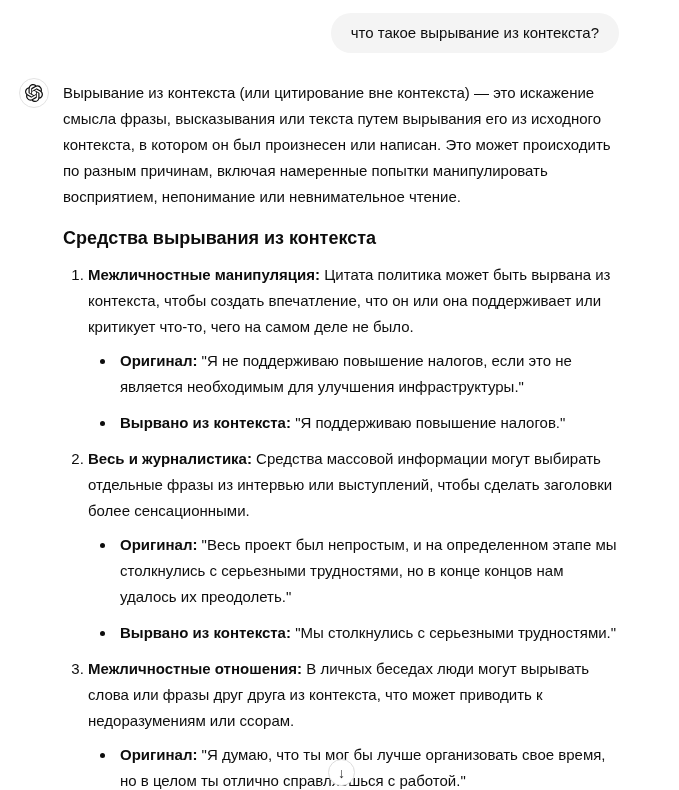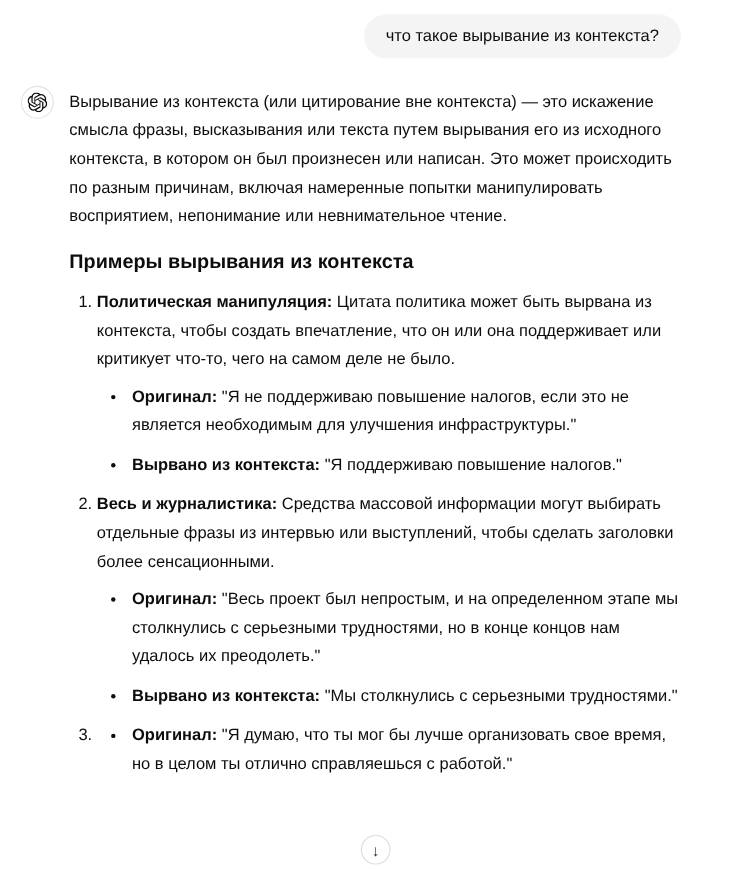--- a/index.html
+++ b/index.html
@@ -104,26 +104,26 @@
       <span style="display:flex">
         <svg viewBox="0 0 24 24" fill="#0d0d0d" xmlns="http://www.w3.org/2000/svg">
           <path d="M22.2819 9.8211a5.9847 5.9847 0 0 0-.5157-4.9108 6.0462 6.0462 0 0 0-6.5098-2.9A6.0651 6.0651 0 0 0 4.9807 4.1818a5.9847 5.9847 0 0 0-3.9977 2.9 6.0462 6.0462 0 0 0 .7427 7.0966 5.98 5.98 0 0 0 .511 4.9107 6.051 6.051 0 0 0 6.5146 2.9001A5.9847 5.9847 0 0 0 13.2599 24a6.0557 6.0557 0 0 0 5.7718-4.2058 5.9894 5.9894 0 0 0 3.9977-2.9001 6.0557 6.0557 0 0 0-.7475-7.073zm-9.022 12.6081a4.4755 4.4755 0 0 1-2.8764-1.0408l.1419-.0804 4.7783-2.7582a.7948.7948 0 0 0 .3927-.6813v-6.7369l2.02 1.1686a.071.071 0 0 1 .038.0615v5.5826a4.504 4.504 0 0 1-4.4945 4.4849zm-9.6607-4.1254a4.4708 4.4708 0 0 1-.5346-3.0137l.142.0852 4.783 2.7582a.7712.7712 0 0 0 .7806 0l5.8428-3.3685v2.3324a.0804.0804 0 0 1-.0332.0615L9.74 19.9502a4.4992 4.4992 0 0 1-6.1408-1.6464zM2.3408 7.8956a4.485 4.485 0 0 1 2.3655-1.9728V11.6a.7664.7664 0 0 0 .3879.6765l5.8144 3.3543-2.0201 1.1685a.0757.0757 0 0 1-.071 0l-4.8303-2.7865A4.504 4.504 0 0 1 2.3408 7.8956zm16.5963 3.8558L13.1038 8.364 15.1192 7.2a.0757.0757 0 0 1 .071 0l4.8303 2.7913a4.4944 4.4944 0 0 1-.6765 8.1042v-5.6772a.79.79 0 0 0-.407-.667zm2.0107-3.0231l-.142-.0852-4.7735-2.7818a.7759.7759 0 0 0-.7854 0L9.409 9.2297V6.8974a.0662.0662 0 0 1 .0284-.0615l4.8303-2.7866a4.4992 4.4992 0 0 1 6.6802 4.66zM8.3065 12.863l-2.02-1.1638a.0804.0804 0 0 1-.038-.0567V6.0742a4.4992 4.4992 0 0 1 7.3757-3.4537l-.142.0805L8.704 5.459a.7948.7948 0 0 0-.3927.6813zm1.0976-2.3654l2.602-1.4998 2.6069 1.4998v2.9994l-2.5974 1.4997-2.6067-1.4997z"></path>
         </svg>
       </span>
     </div>
 
     <div class="content">
       <p>Вырывание из контекста (или цитирование вне контекста) — это искажение смысла фразы, высказывания или текста путем вырывания его из исходного контекста, в котором он был произнесен или написан. Это может происходить по разным причинам, включая намеренные попытки манипулировать восприятием, непонимание или невнимательное чтение.</p>
 
-      <h3>Примеры вырывания из контекста</h3>
+      <h3>Средства вырывания из контекста</h3>
 
       <ol>
         <li>
           <p>
-            <strong>Политическая манипуляция:</strong><span> Цитата политика может быть вырвана из контекста, чтобы создать впечатление, что он или она поддерживает или критикует что-то, чего на самом деле не было.</span>
+            <strong>Межличностные манипуляция:</strong><span> Цитата политика может быть вырвана из контекста, чтобы создать впечатление, что он или она поддерживает или критикует что-то, чего на самом деле не было.</span>
           </p>
           <ul>
             <li>
               <strong>Оригинал:</strong><span> "Я не поддерживаю повышение налогов, если это не является необходимым для улучшения инфраструктуры."</span>
             </li>
             <li>
               <strong>Вырвано из контекста:</strong><span> "Я поддерживаю повышение налогов."</span>
             </li>
           </ul>
         </li>
@@ -136,20 +136,23 @@
             <li>
               <strong>Оригинал:</strong><span> "Весь проект был непростым, и на определенном этапе мы столкнулись с серьезными трудностями, но в конце концов нам удалось их преодолеть."</span>
             </li>
             <li>
               <strong>Вырвано из контекста:</strong><span> "Мы столкнулись с серьезными трудностями."</span>
             </li>
           </ul>
         </li>
 
         <li>
+          <p>
+            <strong>Межличностные отношения:</strong><span> В личных беседах люди могут вырывать слова или фразы друг друга из контекста, что может приводить к недоразумениям или ссорам.</span>
+          </p>
           <ul>
             <li>
               <strong>Оригинал:</strong><span> "Я думаю, что ты мог бы лучше организовать свое время, но в целом ты отлично справляешься с работой."</span>
             </li>
 
           </ul>
         </li>
       </ol>
 
     </div>

